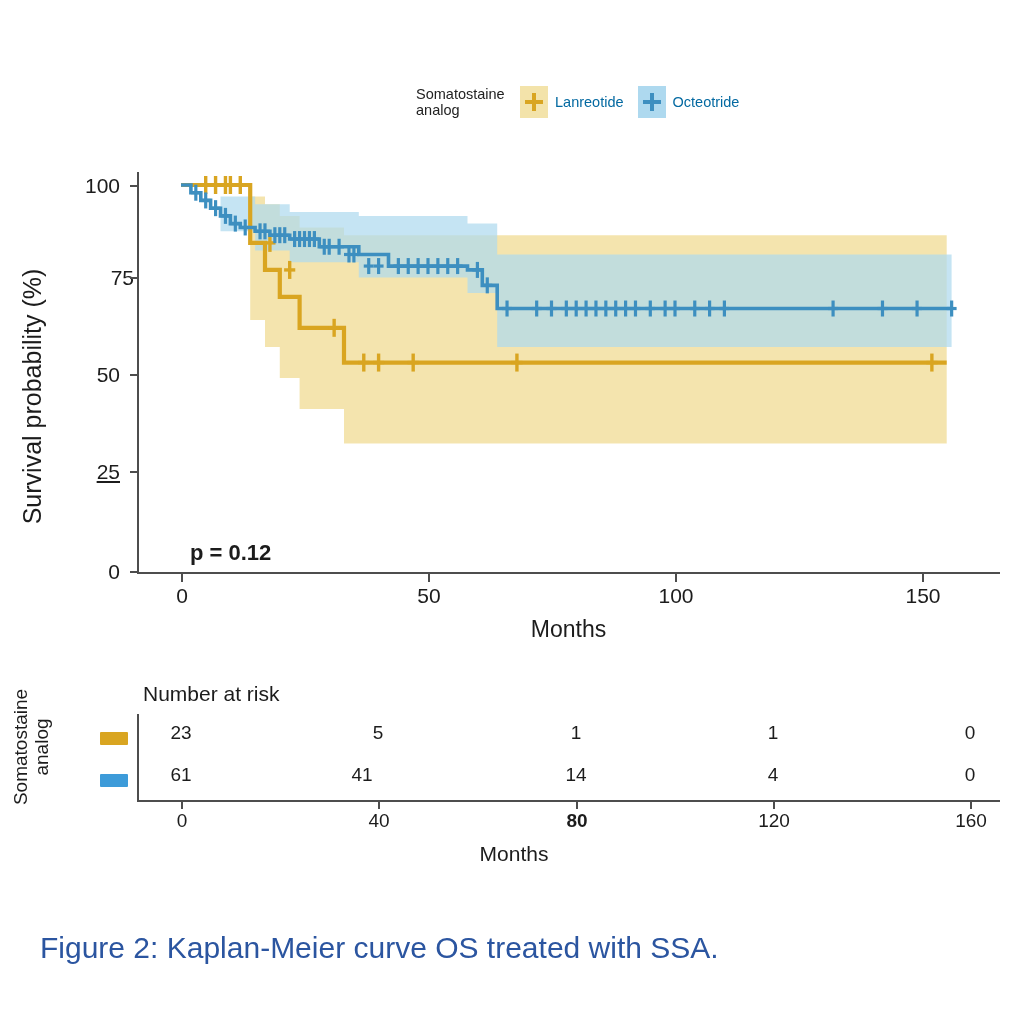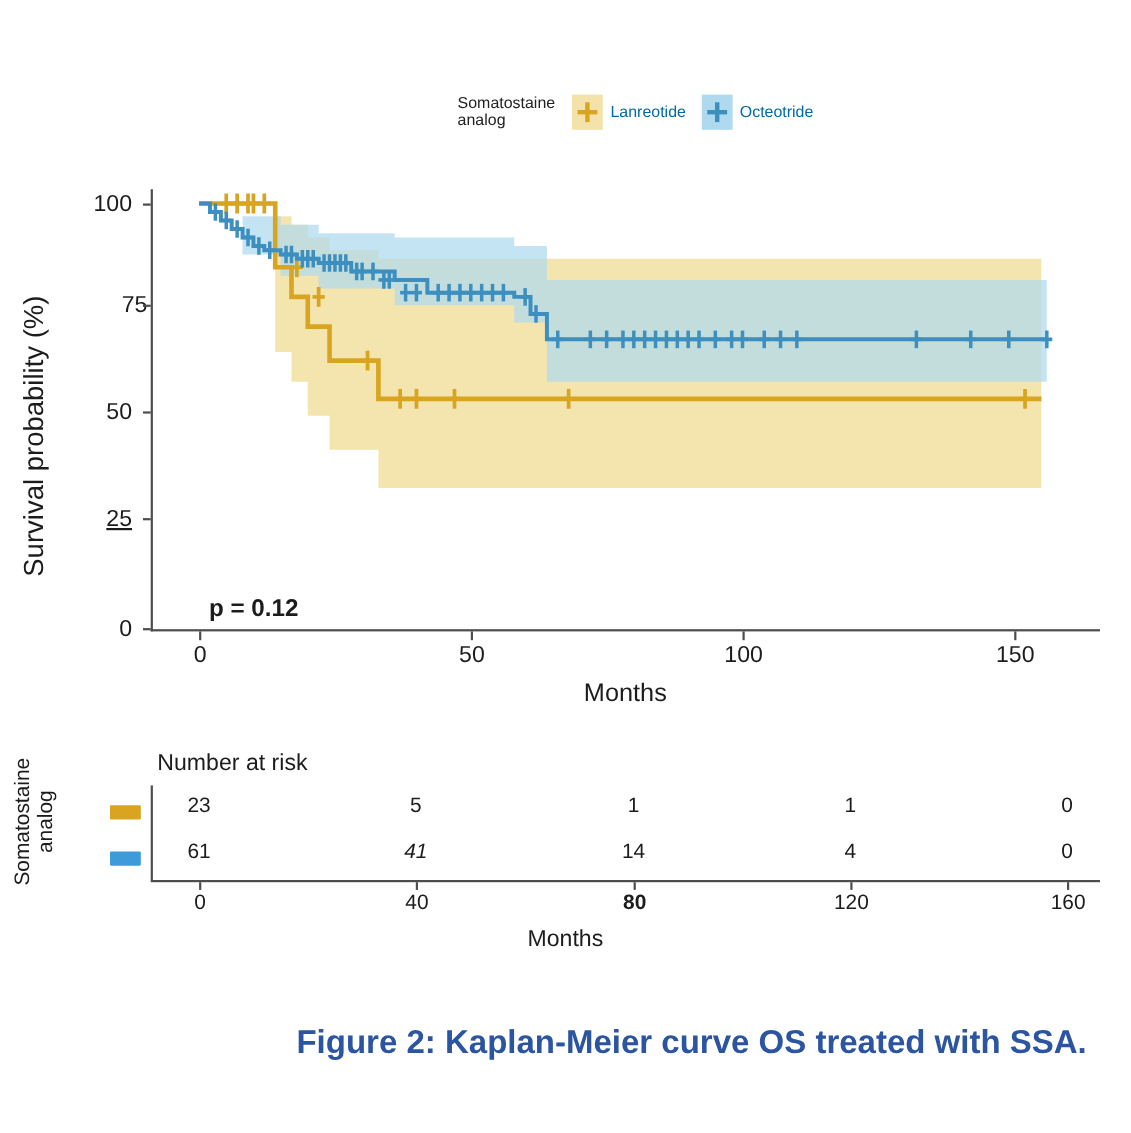--- a/index.html
+++ b/index.html
@@ -75,21 +75,21 @@
   .risk-key{position:absolute;left:100px;width:28px;height:13px;border-radius:1px;}
   .risk-cell{position:absolute;font-size:19px;color:#1c1c1c;text-align:center;width:60px;}
   .risk-xtick-label{position:absolute;font-size:19px;color:#1c1c1c;text-align:center;width:60px;}
   .risk-xtick-mark{position:absolute;width:2px;height:7px;background:#4d4d4d;}
   #risk-x-title{position:absolute;left:0;top:178px;width:1028px;text-align:center;font-size:21px;color:#1c1c1c;}
   #plot-x-title{position:absolute;left:137px;top:466px;width:863px;text-align:center;font-size:23px;color:#1c1c1c;}
 
   
   #caption{
     position:absolute;left:40px;top:928px;width:948px;
-    text-align:right;font-size:30px;font-weight:bold;color:#2b55a0;
+    text-align:left;font-size:30px;font-weight:normal;color:#2b55a0;
     line-height:40px;
   }
 </style>
 </head>
 <body>
 
 <div class="figure">
 
 
   <div id="legend">
@@ -313,21 +313,21 @@
     <div class="risk-key" style="top:68px;background:#D9A521;"></div>
     <div class="risk-key" style="top:110px;background:#3D9BD9;"></div>
 
     <div class="risk-cell" style="left:151px;top:58px;">23</div>
     <div class="risk-cell" style="left:348px;top:58px;">5</div>
     <div class="risk-cell" style="left:546px;top:58px;">1</div>
     <div class="risk-cell" style="left:743px;top:58px;">1</div>
     <div class="risk-cell" style="left:940px;top:58px;">0</div>
 
     <div class="risk-cell" style="left:151px;top:100px;">61</div>
-    <div class="risk-cell" style="left:348px;top:100px;font-style:italic;">41</div>
+    <div class="risk-cell" style="left:332px;top:100px;">41</div>
     <div class="risk-cell" style="left:546px;top:100px;">14</div>
     <div class="risk-cell" style="left:743px;top:100px;">4</div>
     <div class="risk-cell" style="left:940px;top:100px;">0</div>
 
     <div class="risk-xtick-mark" style="left:181px;top:138px;"></div>
     <div class="risk-xtick-mark" style="left:378px;top:138px;"></div>
     <div class="risk-xtick-mark" style="left:576px;top:138px;"></div>
     <div class="risk-xtick-mark" style="left:773px;top:138px;"></div>
     <div class="risk-xtick-mark" style="left:970px;top:138px;"></div>
 

